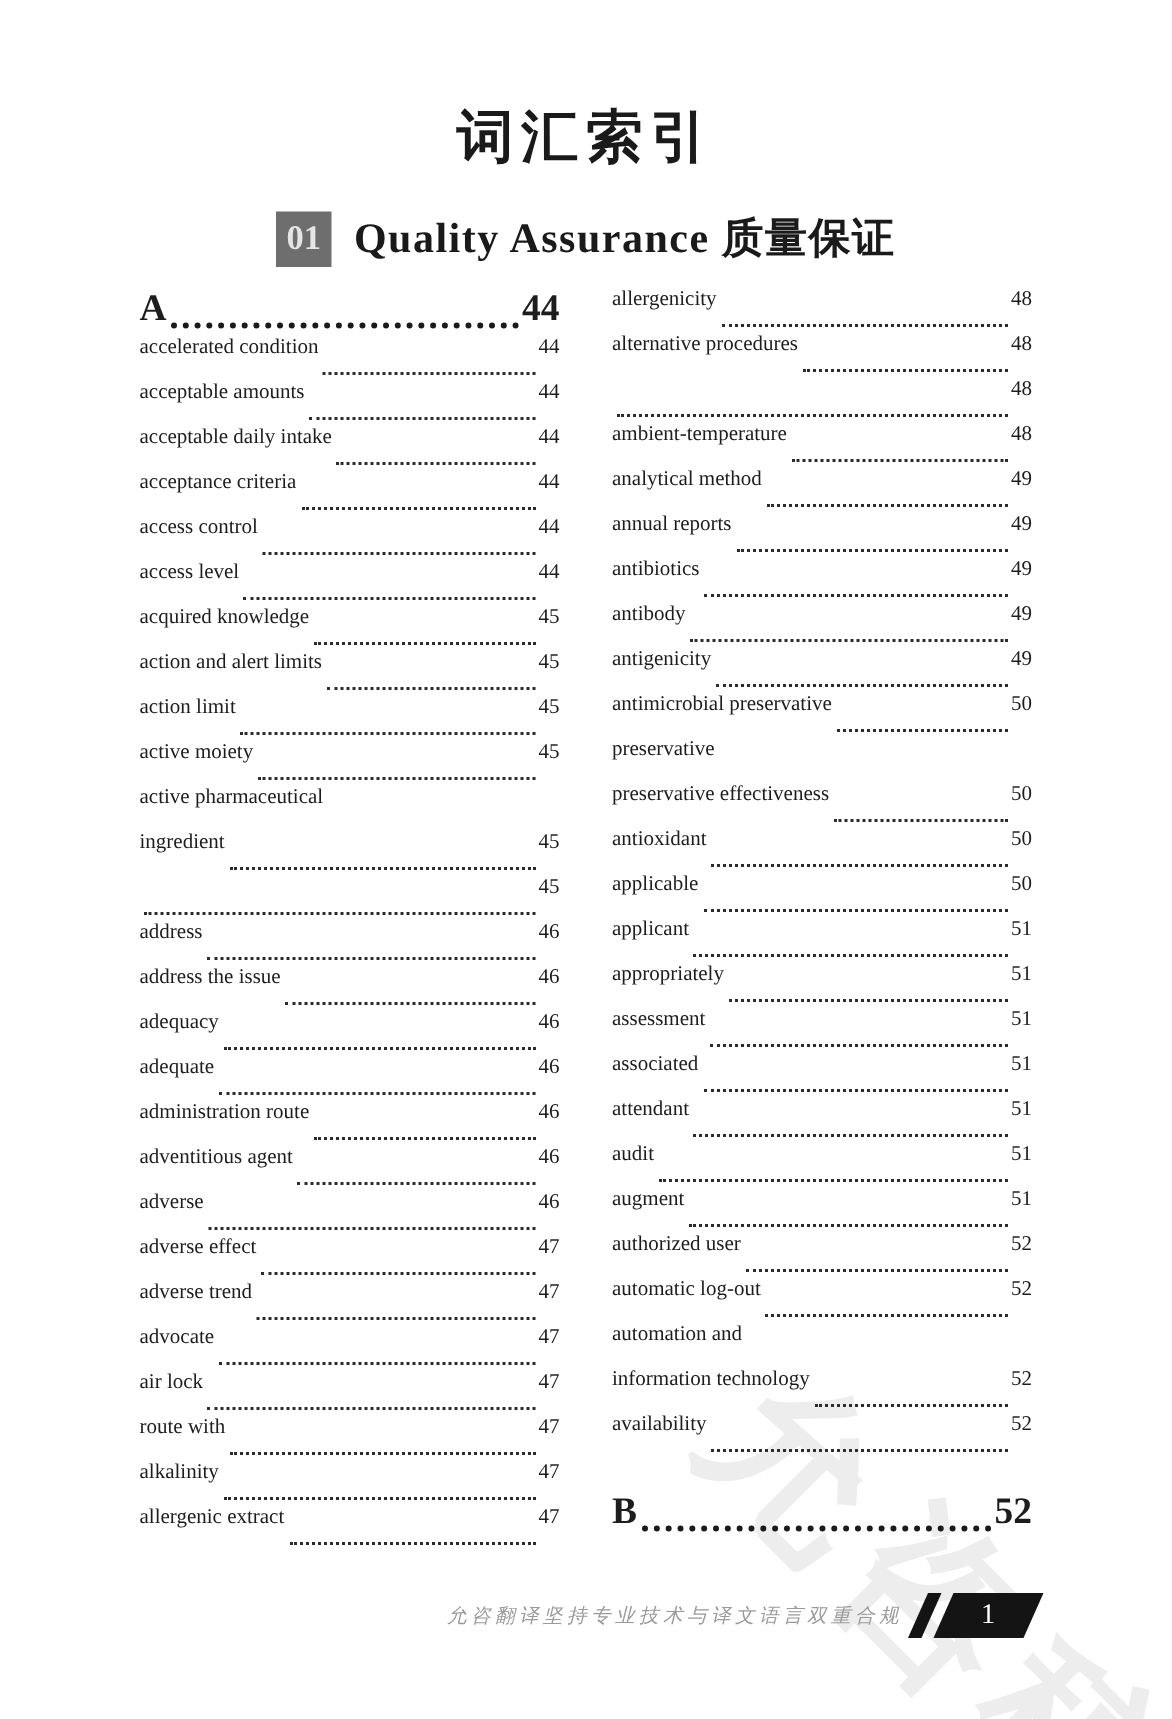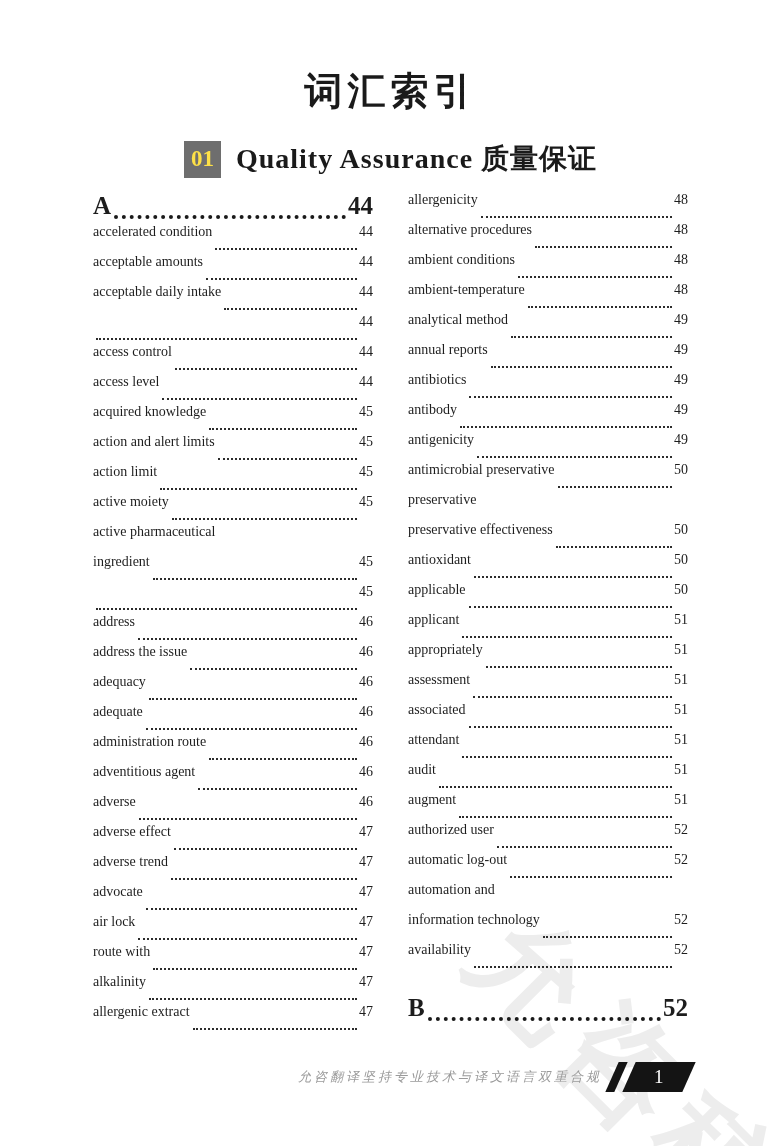--- a/index.html
+++ b/index.html
@@ -21,21 +21,21 @@
     color:#1a1a1a;
   }
 
   
   .section-heading{
     position:absolute;top:140px;left:0;width:100%;
     display:flex;justify-content:center;align-items:center;gap:15px;
   }
   .section-badge{
     width:37px;height:37px;
-    background:#6e6e6e;color:#fde047;
+    background:#6e6e6e;color:#e5e5e5;
     display:flex;align-items:center;justify-content:center;
     font-size:23px;font-weight:bold;
     flex:0 0 auto;
   }
   .section-title{
     font-size:28px;font-weight:bold;color:#1a1a1a;
     letter-spacing:1px;
   }
 
   
@@ -139,20 +139,21 @@
         <span class="label">acceptable amounts</span>
         <span class="dots"></span>
         <span class="num">44</span>
       </div>
       <div class="row">
         <span class="label">acceptable daily intake</span>
         <span class="dots"></span>
         <span class="num">44</span>
       </div>
       <div class="row">
+        <span class="label">acceptance criteria</span>
         <span class="dots"></span>
         <span class="num">44</span>
       </div>
       <div class="row">
         <span class="label">access control</span>
         <span class="dots"></span>
         <span class="num">44</span>
       </div>
       <div class="row">
         <span class="label">access level</span>
@@ -267,21 +268,20 @@
         <span class="label">allergenicity</span>
         <span class="dots"></span>
         <span class="num">48</span>
       </div>
       <div class="row">
         <span class="label">alternative procedures</span>
         <span class="dots"></span>
         <span class="num">48</span>
       </div>
       <div class="row">
-        <span class="label">ambient conditions</span>
         <span class="dots"></span>
         <span class="num">48</span>
       </div>
       <div class="row">
         <span class="label">ambient-temperature</span>
         <span class="dots"></span>
         <span class="num">48</span>
       </div>
       <div class="row">
         <span class="label">analytical method</span>

